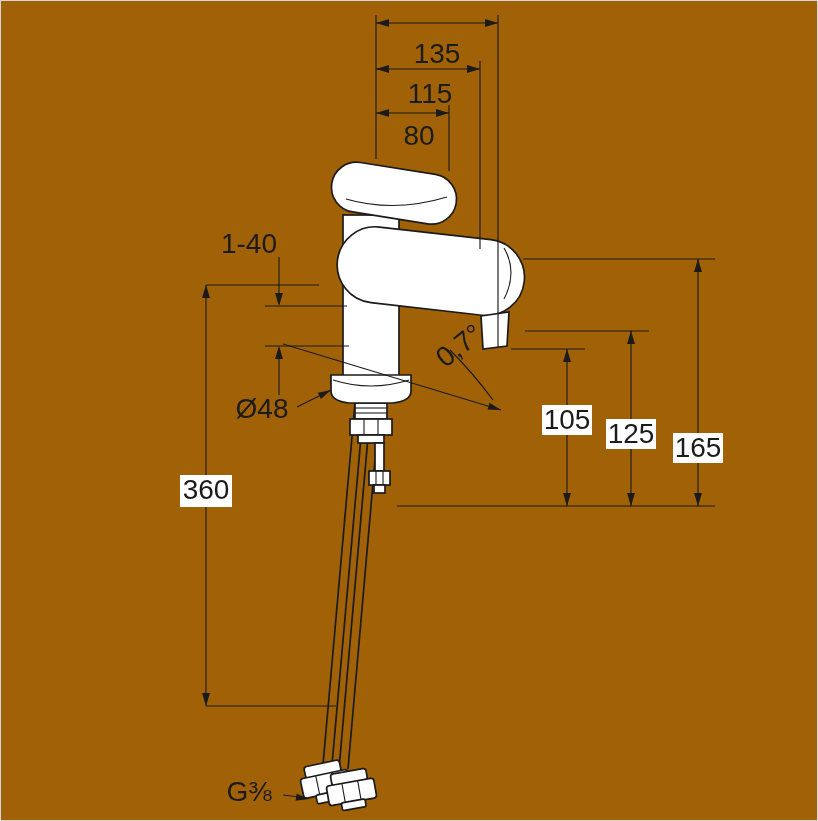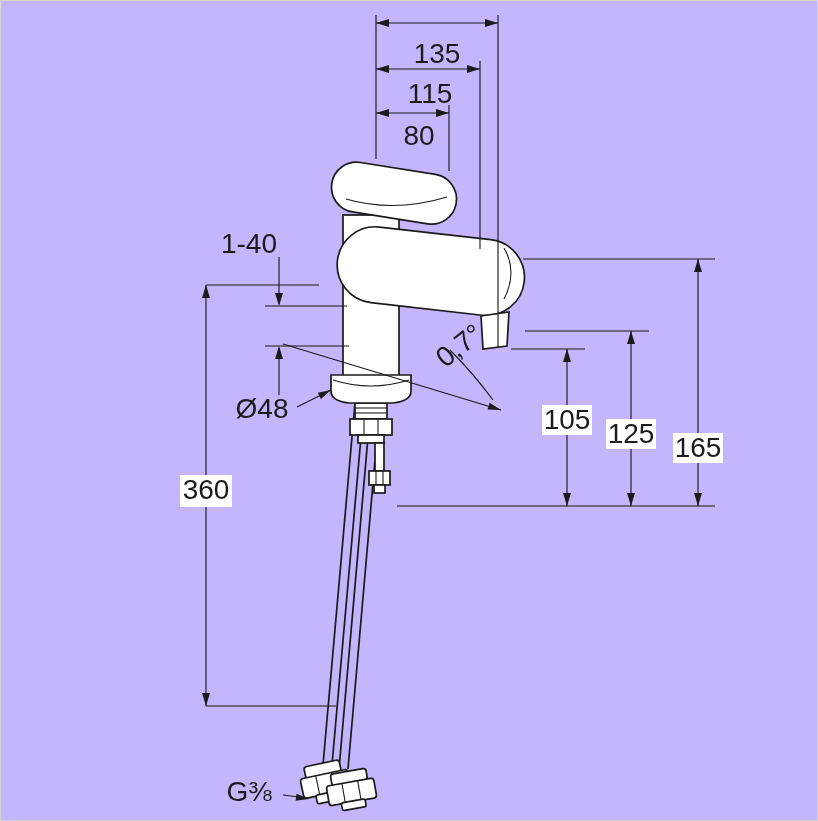--- a/index.html
+++ b/index.html
@@ -1,19 +1,19 @@
 <!DOCTYPE html>
 <html><head>
 <meta charset="utf-8">
 <style>
   html,body { margin:0; padding:0; background:#ffffff; }
   .canvas {
     position:relative;
     width:818px; height:821px;
-    background:#c4b5fd;
+    background:#a16207;
     border:1px solid #d6d6d6;
     box-sizing:border-box;
     font-family:"Liberation Sans", sans-serif;
   }
   svg { display:block; }
   svg text {
     font-family:"Liberation Sans", sans-serif;
     font-size:28px;
     fill:#1b1b1b;
   }

